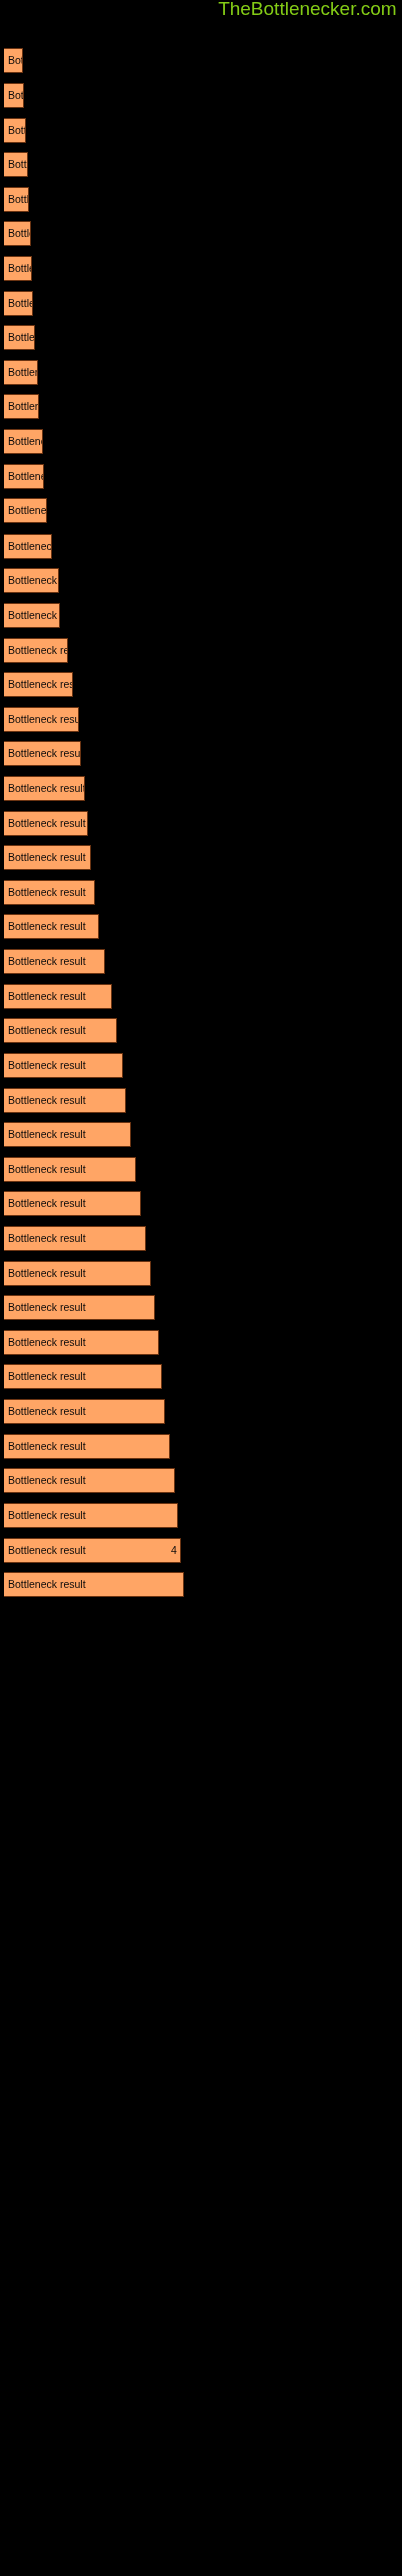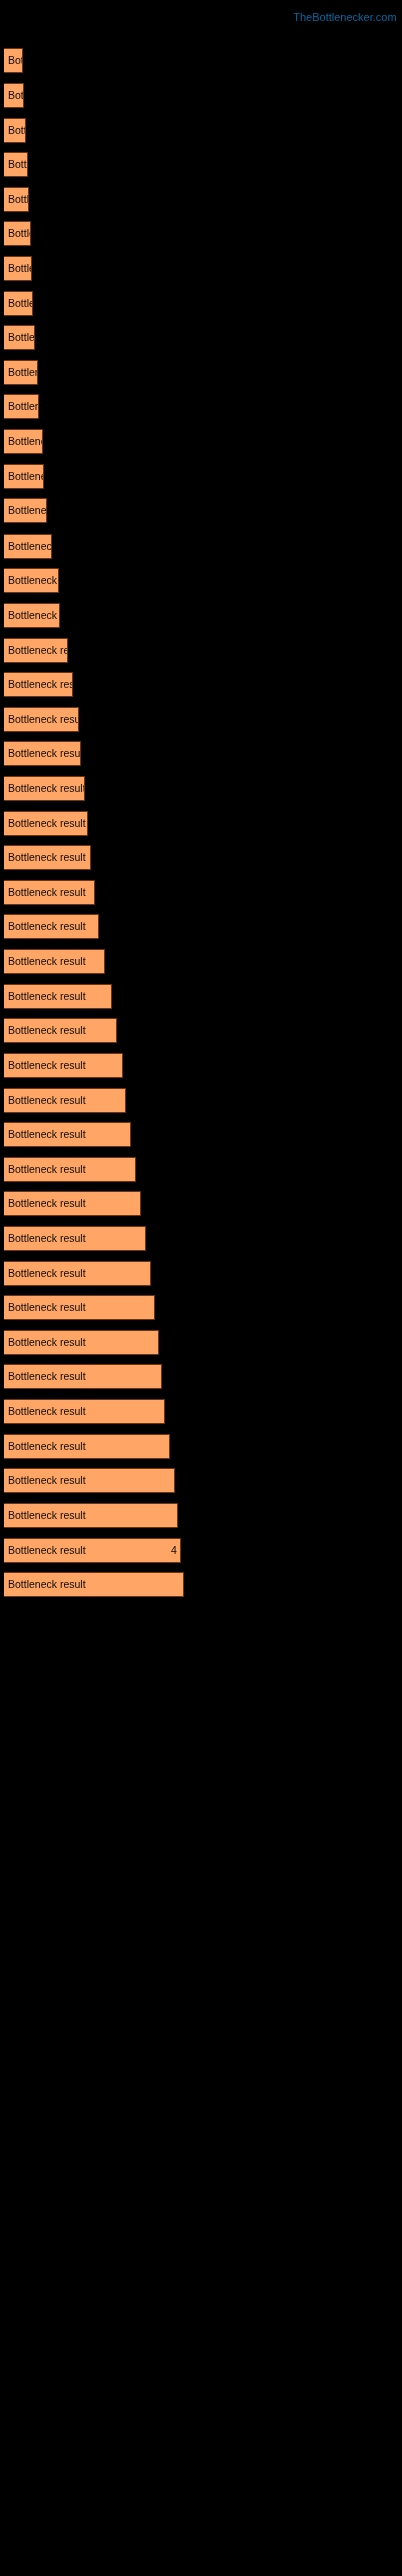--- a/index.html
+++ b/index.html
@@ -20,27 +20,26 @@
     left: 0;
     top: 0;
     width: 403px;
     height: 2576px;
     background: #000000;
   }
   #watermark {
     position: absolute;
     right: 6.4px;
     top: 0.8px;
-    font-size: 11px;
+    font-size: 19px;
     line-height: 16px;
-    color: #0369a1;
+    color: #84cc16;
     letter-spacing: 0px;
     white-space: nowrap;
     font-family: "Liberation Sans", sans-serif;
-    margin-top: 8px;
   }
   .bar-row {
     position: absolute;
     left: 0;
     width: 403px;
     height: 25px;
   }
   .bar {
     position: absolute;
     left: 4px;

